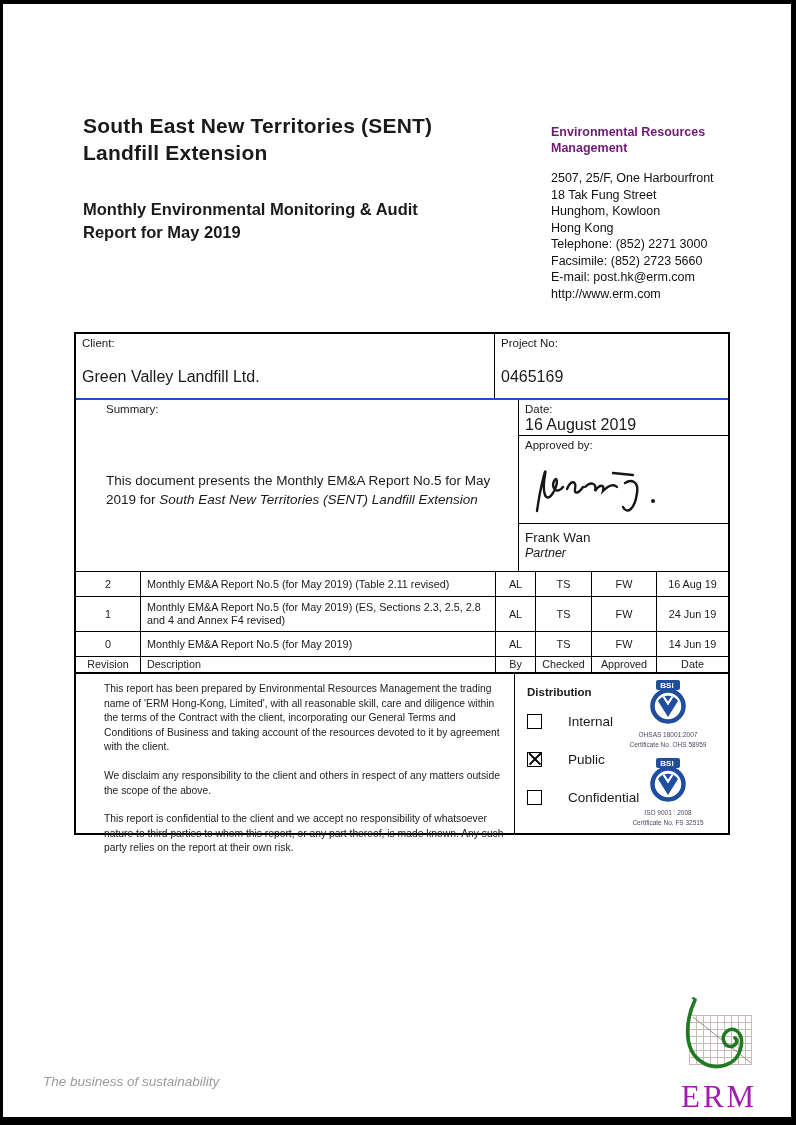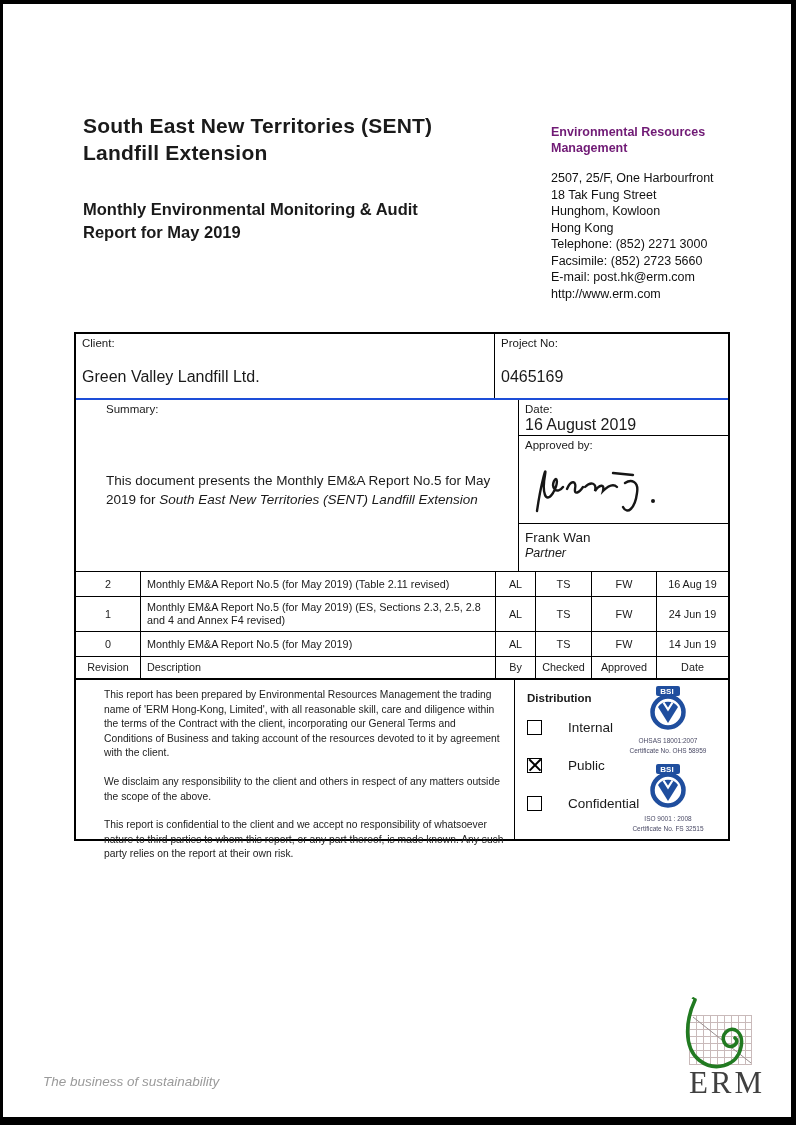--- a/index.html
+++ b/index.html
@@ -46,21 +46,21 @@
   .approver-title { font-size:12.5px; font-style:italic; padding:1px 0 0 6px; }
 
   .rev-row { font-size:10.8px; }
   .rev-row .cell { display:flex; align-items:center; line-height:13px; }
   .c-rev   { width:65px;  justify-content:center; text-align:center; }
   .c-desc  { width:355px; padding:3px 6px; }
   .c-by    { width:40px;  justify-content:center; }
   .c-chk   { width:56px;  justify-content:center; }
   .c-app   { width:65px;  justify-content:center; }
   .c-dt    { flex:1;      justify-content:center; }
-  .h25 { height:25px; } .h35 { height:35px; } .h22 { height:22px; }
+  .h25 { height:25px; } .h35 { height:35px; } .h22 { height:16px; }
   .rev-head { color:#222; }
 
   .r-bottom { height:161px; border-top:2px solid #000;padding-left:20px; }
   .c-disclaimer { width:419px; padding:8px 10px 0 8px; font-size:10.3px; line-height:14.6px; color:#222; }
   .c-disclaimer p { margin-bottom:14px; }
   .c-dist { flex:1; padding:12px 0 0 12px; }
   .dist-label { font-size:11.5px; font-weight:bold; margin-bottom:16px; }
   .dist-row { display:flex; align-items:center; margin-bottom:23px; }
   .checkbox { width:15px; height:15px; border:1.5px solid #000; position:relative; flex:none; }
   .checkbox.checked::before, .checkbox.checked::after {
@@ -76,22 +76,22 @@
   
   .erm-logo { position:absolute; left:678px; top:993px; width:92px; height:108px; }
   .logo-grid {
     position:absolute; left:8px; top:18px; width:63px; height:50px;
     background:
       repeating-linear-gradient(to right,  #c9baba 0 1px, transparent 1px 7px),
       repeating-linear-gradient(to bottom, #c9baba 0 1px, transparent 1px 7px);
     border-right:1px solid #c9baba; border-bottom:1px solid #c9baba;
   }
   .logo-svg { position:absolute; left:0; top:0; }
-  .erm-text { position:absolute; left:0; top:68px; width:92px; text-align:center;
-    font-family:"Liberation Serif", serif; font-size:31px; color:#404040; letter-spacing:3px; }
+  .erm-text { position:absolute; left:0; top:82px; width:92px; text-align:left;
+    font-family:"Liberation Serif", serif; font-size:31px; color:#a21caf; letter-spacing:3px; }
   .tagline { position:absolute; left:40px; top:1070px; font-size:13.5px; font-style:italic; color:#9a9a9a; }
   .green { color:#701a75; }
 </style>
 </head>
 <body>
 
 <div class="page">
 
   <div class="title-block">
     <div class="title-line">South East New Territories (SENT)</div>

